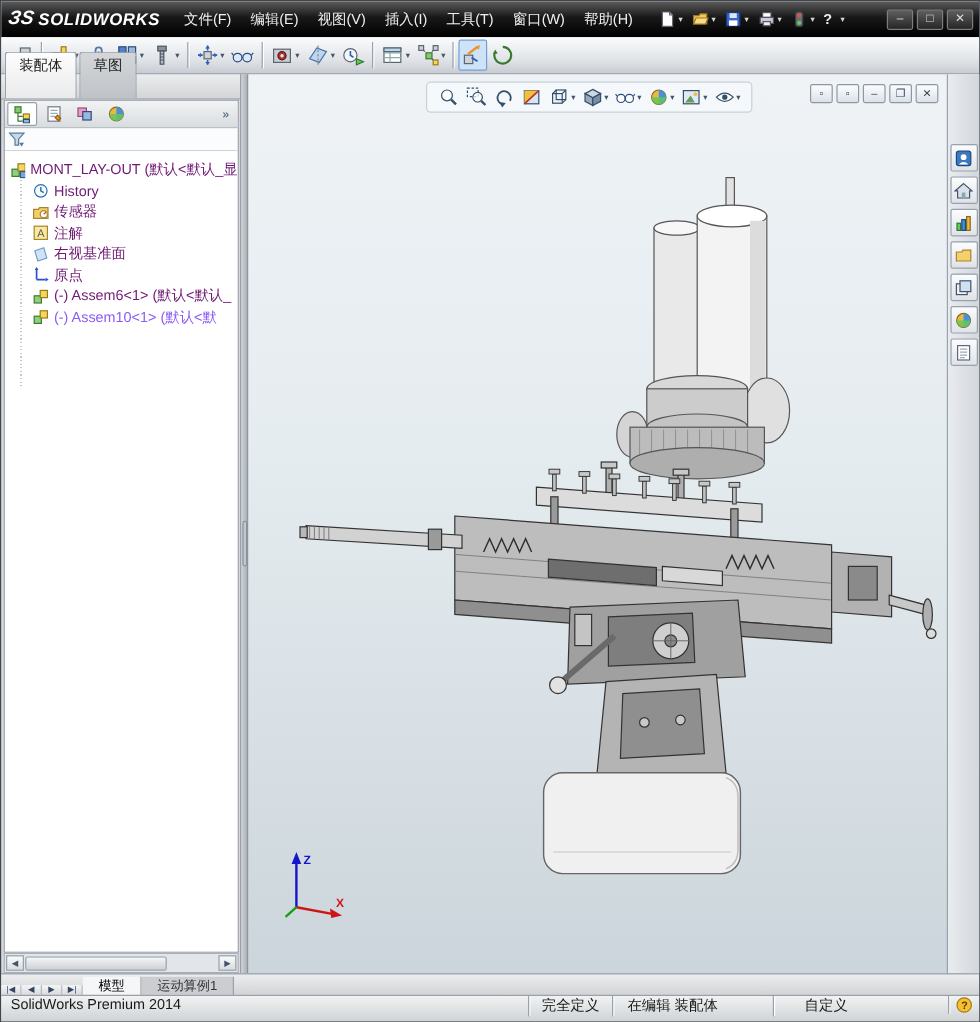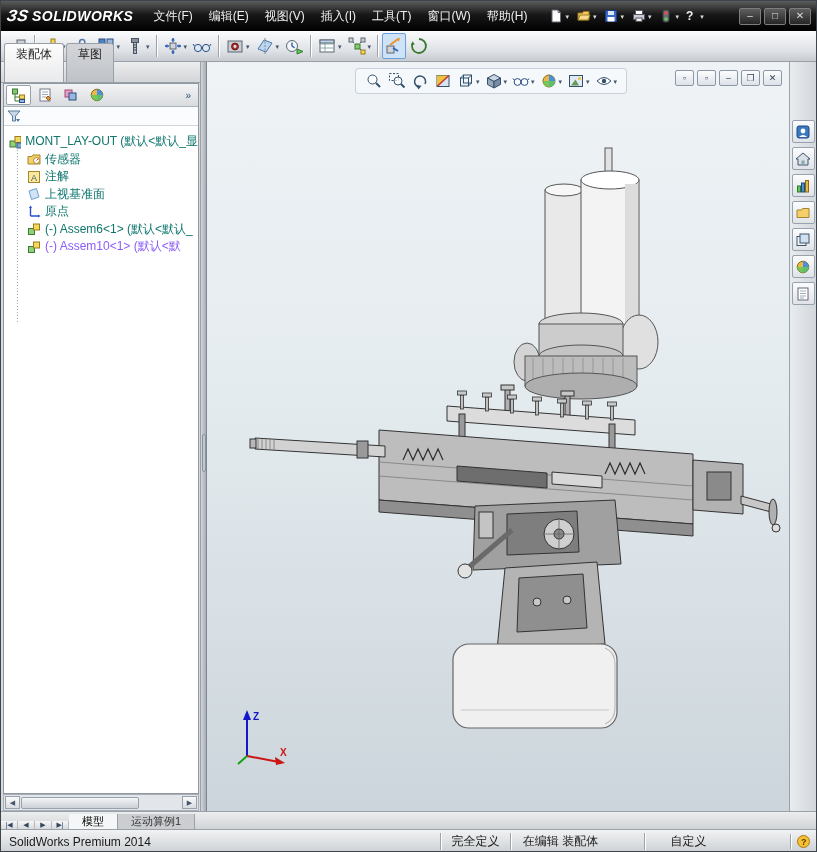--- a/index.html
+++ b/index.html
@@ -34,21 +34,21 @@
 .fm-panel{position:absolute;left:2px;top:82px;width:196px;height:711px;background:#fff;border:1px solid #8f98a0;display:flex;flex-direction:column;overflow:hidden}
 .fm-toolbar{height:23px;background:linear-gradient(#f2f3f4,#d9dcdf);border-bottom:1px solid #aab2ba;display:flex;align-items:center;padding:0 2px;gap:1px;flex:none}
 .fm-tab{width:25px;height:20px;border:1px solid transparent;display:flex;align-items:center;justify-content:center;background:transparent;padding:0}
 .fm-tab.active{background:#fff;border-color:#98a0a8;border-radius:2px}
 .fm-chevron{margin-left:auto;font-size:10px;color:#33506e;background:transparent;border:none;padding:0 5px}
 .fm-filter{height:19px;border-bottom:1px solid #cfd4d8;display:flex;align-items:center;padding:0 3px;background:#fbfcfd;flex:none;gap:2px}
 .fm-tree{flex:1;padding-top:7px;position:relative;overflow:hidden;background:#fff}
 .fm-tree::before{content:"";position:absolute;left:13px;top:24px;height:172px;width:1px;background-image:repeating-linear-gradient(to bottom,#9aa 0 1px,transparent 1px 3px)}
 .tree-row{display:flex;align-items:center;height:17.5px;gap:4px;padding-left:5px;white-space:nowrap;position:relative;z-index:1}
 .tree-row.child{padding-left:23px}
-.tree-row .lbl{font-size:12px;color:#0f766e}
+.tree-row .lbl{font-size:12px;color:#701a75}
 .tree-row.edited .lbl{color:#8b5cf6}
 .fm-hscroll{position:absolute;left:2px;top:793px;width:196px;height:17px;background:#e2e5e9;border:1px solid #a8afb8;display:flex;align-items:center;gap:1px;padding:0 1px}
 .scroll-btn{width:15px;height:13px;background:linear-gradient(#fbfbfb,#d8dbe0);border:1px solid #98a2ad;font-size:7px;color:#44546a;display:flex;align-items:center;justify-content:center;padding:0}
 .scroll-thumb{height:12px;width:118px;background:linear-gradient(#f4f5f7,#ccd1d7);border:1px solid #98a2ad;border-radius:2px}
 .scroll-track{flex:1}
 .splitter{position:absolute;left:199px;top:61px;width:7px;height:749px;background:linear-gradient(90deg,#d2d5d9,#a8aeb5);border-left:1px solid #98a0a8;border-right:1px solid #7f8790}
 .splitter .grip{position:absolute;left:1px;top:372px;width:4px;height:38px;background:#c2c8cf;border:1px solid #8a929b;border-radius:2px}
 
 
 .viewport{position:absolute;left:206px;top:61px;width:611px;height:749px;background:linear-gradient(#eff3f6 0%,#e4ebef 45%,#ccd5db 100%);overflow:hidden}
@@ -61,21 +61,21 @@
 
 
 .taskpane{position:absolute;right:0;top:61px;width:27px;height:749px;background:linear-gradient(90deg,#e9ecef,#d2d7dc);border-left:1px solid #9aa2ac;display:flex;flex-direction:column;align-items:center;padding-top:58px;gap:4px}
 .tp-btn{width:23px;height:23px;background:linear-gradient(#fbfcfd,#dfe3e8);border:1px solid #98a2ad;border-radius:2px;display:flex;align-items:center;justify-content:center;padding:0}
 
 
 .tabbar{position:absolute;left:0;top:810px;width:100%;height:18px;background:linear-gradient(#ecedee,#d1d3d6);border-top:1px solid #98a0a8;display:flex;align-items:flex-end}
 .nav-btn{width:17px;border:none;border-right:1px solid #b6bac0;background:linear-gradient(#f5f6f7,#d8dade);font-size:7px;color:#33465e;display:flex;align-items:center;justify-content:center;padding:0}
 .sheet-tab{padding:0 13px;font-size:11px;display:flex;align-items:center;border-right:1px solid #98a0a8;background:#cbcdd1;color:#333;cursor:default}
 .sheet-tab.active{background:#f5f6f7;color:#000}
-.statusbar{position:absolute;left:0;top:828px;width:100%;height:24px;background:linear-gradient(#f1f2f3,#ccd0d3);border-top:1px solid #98a0a8;display:flex;align-items:center;font-size:12px;color:#1a1a1a}
+.statusbar{position:absolute;left:0;top:828px;width:100%;height:24px;background:linear-gradient(#f1f2f3,#ccd0d3);border-top:1px solid #98a0a8;display:flex;align-items:flex-start;font-size:12px;color:#1a1a1a}
 .sb-left{display:flex;align-items:center;padding-left:8px}
 .sb-spacer{flex:1}
 .sb-seg{border-left:1px solid #9aa2ac;box-shadow:inset 1px 0 0 #fff;display:flex;align-items:center;justify-content:center;white-space:nowrap}
 .sb-icon{display:flex;align-items:center;justify-content:center;width:26px;border-left:1px solid #9aa2ac;box-shadow:inset 1px 0 0 #fff}
 svg{display:block}
 button{font-family:inherit;cursor:default}
 </style>
 </head>
 <body>
 
@@ -308,38 +308,45 @@
       <div class="tree-row">
         <svg width="14" height="14">
             <rect x="1" y="6" width="6" height="6" fill="#8fd07c" stroke="#3f7a2f"></rect>
             <rect x="6" y="1.5" width="6" height="6" fill="#f2d95c" stroke="#9a7a1a"></rect>
             <rect x="8" y="8" width="5" height="5" fill="#7aa7d8" stroke="#3a5a8a"></rect>
           </svg>
         <span class="lbl">MONT_LAY-OUT (默认&lt;默认_显</span>
       </div>
       <div class="tree-row child">
         <svg width="14" height="14">
+            <circle cx="7" cy="7" r="5.2" fill="#f6f9fc" stroke="#2a6fb0"></circle>
+            <path d="M7 3.8 V7 l2.4 1.6" stroke="#2a6fb0" fill="none" stroke-width="1.2"></path>
+          </svg>
+        <span class="lbl">History</span>
+      </div>
+      <div class="tree-row child">
+        <svg width="14" height="14">
             <path d="M1 4.5 h4 l1-1.5 h7 V12 H1 z" fill="#f5cf6a" stroke="#a8852a"></path>
             <circle cx="9.5" cy="8.5" r="3" fill="#fff" stroke="#a8852a"></circle>
             <path d="M9.5 8.5 L11.3 6.8" stroke="#c33"></path>
           </svg>
         <span class="lbl">传感器</span>
       </div>
       <div class="tree-row child">
         <svg width="14" height="14">
             <rect x="1.5" y="1.5" width="11" height="11" fill="#f7e9a0" stroke="#a8852a"></rect>
             <text x="4" y="10.5" font-size="9" fill="#555" font-family="Liberation Sans, sans-serif">A</text>
           </svg>
         <span class="lbl">注解</span>
       </div>
       <div class="tree-row child">
         <svg width="14" height="14">
             <polygon points="2,4 9.5,1.5 12,10 4.5,12.5" fill="#cfe3f5" stroke="#6f9fce"></polygon>
           </svg>
-        <span class="lbl">上视基准面</span>
+        <span class="lbl">右视基准面</span>
       </div>
       <div class="tree-row child">
         <svg width="14" height="14">
             <path d="M3.5 11 H11 M3.5 11 V3" stroke="#2a4fd0" stroke-width="1.4" fill="none"></path>
             <polygon points="11,9.4 13.5,11 11,12.6" fill="#2a4fd0"></polygon>
             <polygon points="1.9,3 3.5,0.5 5.1,3" fill="#2a4fd0"></polygon>
           </svg>
         <span class="lbl">原点</span>
       </div>
       <div class="tree-row child">

